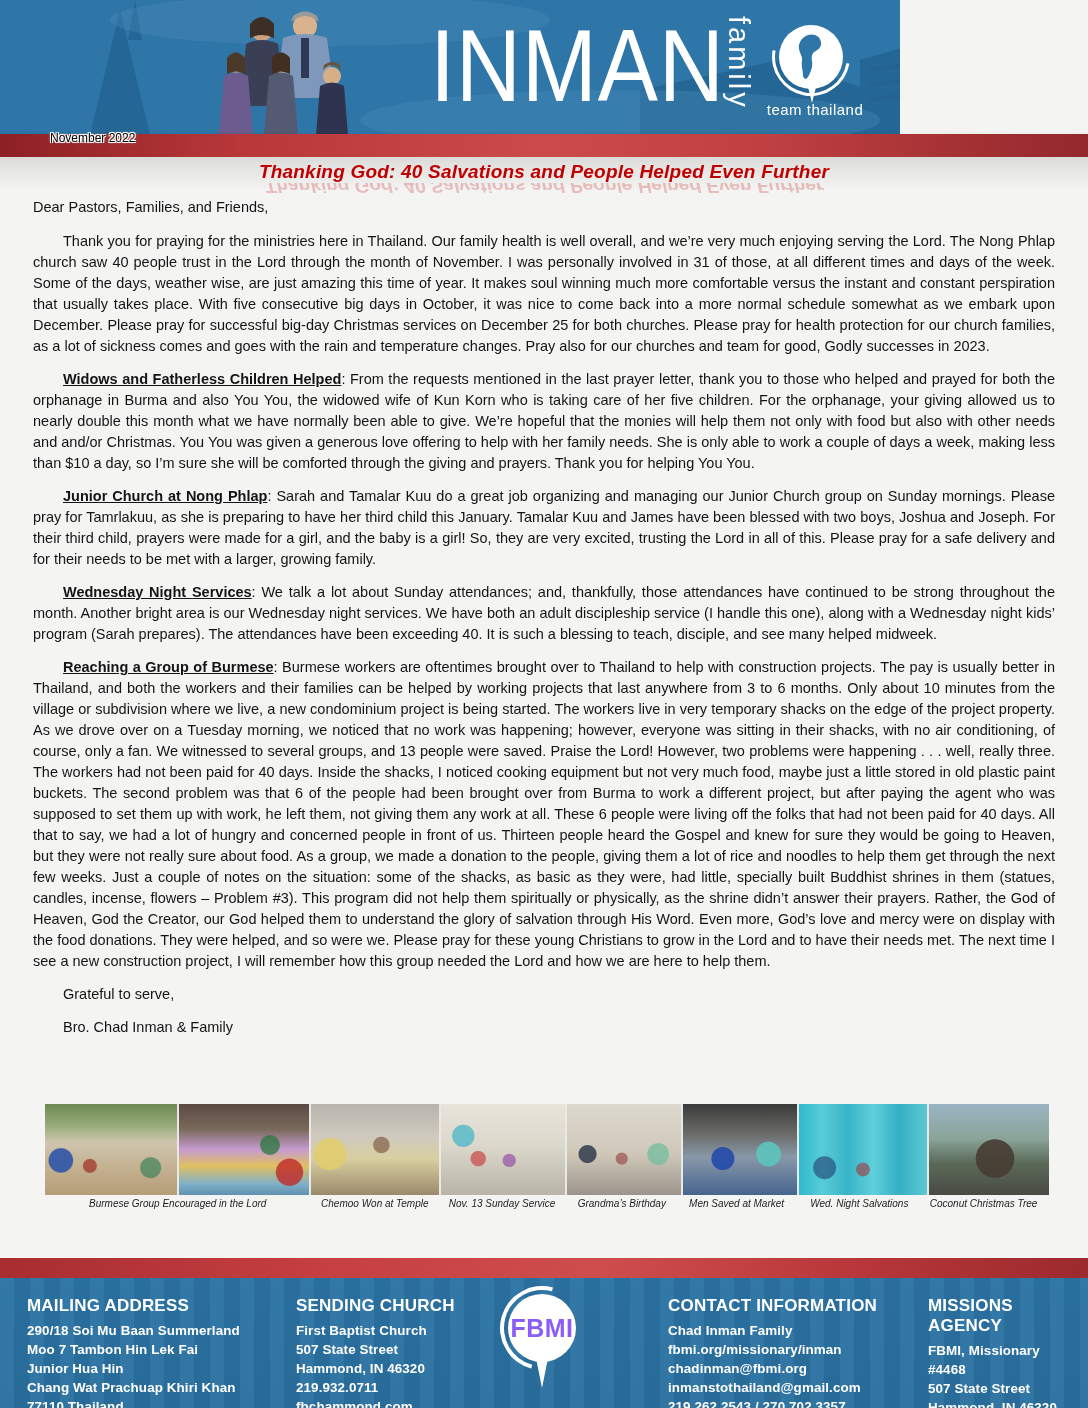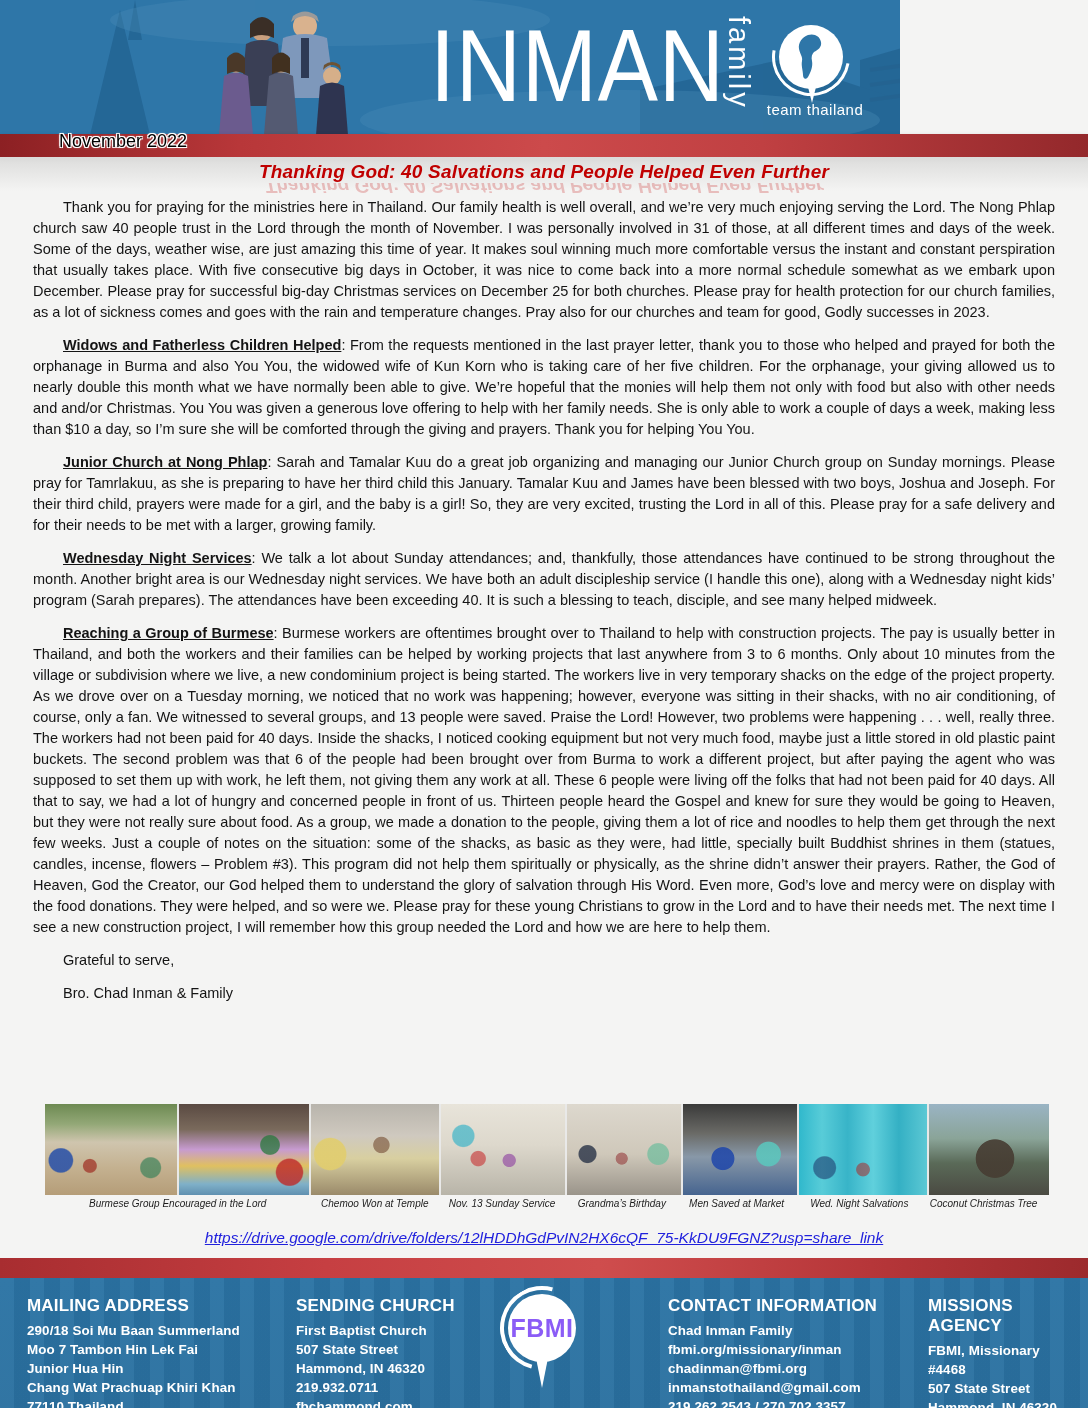--- a/index.html
+++ b/index.html
@@ -50,22 +50,22 @@
     color: #ffffff; font-size: 15px; text-align: center; letter-spacing: 0.5px;
   }
 
   
   .red-bar {
     position: absolute; left: 0; top: 134px; width: 1088px; height: 23px;
     background: linear-gradient(90deg,#8c2023 0%,#b83739 22%,#cc4a4b 50%,#c04042 70%,#93282b 100%);
     box-shadow: 0 2px 4px rgba(0,0,0,0.25);
   }
   .issue-date {
-    position: absolute; left: 44px; top: 131px;
-    font-size: 18px; color: #000;
+    position: absolute; left: 35px; top: 131px;
+    font-size: 12px; color: #000;
     text-shadow: 1px 1px 0 #fff, -1px -1px 0 #fff, 1px -1px 0 #fff, -1px 1px 0 #fff, 0 0 3px #fff;
     white-space: nowrap;
     padding-left: 15px;
   }
   .bar-shadow {
     position: absolute; left: 0; top: 157px; width: 1088px; height: 34px;
     background: linear-gradient(180deg, #dcdcdb 0%, rgba(244,244,243,0) 100%);
   }
 
   
@@ -240,20 +240,21 @@
   <div class="red-bar"></div>
   <div class="bar-shadow"></div>
   <div class="issue-date">November 2022</div>
 
   <div class="headline-wrap">
     <div class="headline">Thanking God:  40 Salvations and People Helped Even Further</div>
     <div class="headline-reflect">Thanking God:  40 Salvations and People Helped Even Further</div>
   </div>
 
   <div class="letter">
+    <p class="salutation">Dear Pastors, Families, and Friends,</p>
     <p><span class="p-head"></span><span>Thank you for praying for the ministries here in Thailand.  Our family health is well overall, and we’re very much enjoying serving the Lord. The Nong Phlap church saw 40 people trust in the Lord through the month of November. I was personally involved in 31 of those, at all different times and days of the week. Some of the days, weather wise, are just amazing this time of year. It makes soul winning much more comfortable versus the instant and constant perspiration that usually takes place.  With five consecutive big days in October, it was nice to come back into a more normal schedule somewhat as we embark upon December. Please pray for successful big-day Christmas services on December 25 for both churches. Please pray for health protection for our church families, as a lot of sickness comes and goes with the rain and temperature changes. Pray also for our churches and team for good, Godly successes in 2023.</span></p>
     <p><span class="p-head">Widows and Fatherless Children Helped</span><span>: From the requests mentioned in the last prayer letter, thank you to those who helped and prayed for both the orphanage in Burma and also You You, the widowed wife of Kun Korn who is taking care of her five children. For the orphanage, your giving allowed us to nearly double this month what we have normally been able to give. We’re hopeful that the monies will help them not only with food but also with other needs and and/or Christmas. You You was given a generous love offering to help with her family needs. She is only able to work a couple of days a week, making less than $10 a day, so I’m sure she will be comforted through the giving and prayers. Thank you for helping You You.</span></p>
     <p><span class="p-head">Junior Church at Nong Phlap</span><span>: Sarah and Tamalar Kuu do a great job organizing and managing our Junior Church group on Sunday mornings. Please pray for Tamrlakuu, as she is preparing to have her third child this January. Tamalar Kuu and James have been blessed with two boys, Joshua and Joseph. For their third child, prayers were made for a girl, and the baby is a girl! So, they are very excited, trusting the Lord in all of this. Please pray for a safe delivery and for their needs to be met with a larger, growing family.</span></p>
     <p><span class="p-head">Wednesday Night Services</span><span>:  We talk a lot about Sunday attendances; and, thankfully, those attendances have continued to be strong throughout the month. Another bright area is our Wednesday night services. We have both an adult discipleship service (I handle this one), along with a Wednesday night kids’ program (Sarah prepares). The attendances have been exceeding 40. It is such a blessing to teach, disciple, and see many helped midweek.</span></p>
     <p><span class="p-head">Reaching a Group of Burmese</span><span>: Burmese workers are oftentimes brought over to Thailand to help with construction projects. The pay is usually better in Thailand, and both the workers and their families can be helped by working projects that last anywhere from 3 to 6 months. Only about 10 minutes from the village or subdivision where we live, a new condominium project is being started. The workers live in very temporary shacks on the edge of the project property. As we drove over on a Tuesday morning, we noticed that no work was happening; however, everyone was sitting in their shacks, with no air conditioning, of course, only a fan. We witnessed to several groups, and 13 people were saved. Praise the Lord! However, two problems were happening . . . well, really three. The workers had not been paid for 40 days. Inside the shacks, I noticed cooking equipment but not very much food, maybe just a little stored in old plastic paint buckets. The second problem was that 6 of the people had been brought over from Burma to work a different project, but after paying the agent who was supposed to set them up with work, he left them, not giving them any work at all. These 6 people were living off the folks that had not been paid for 40 days. All that to say, we had a lot of hungry and concerned people in front of us. Thirteen people heard the Gospel and knew for sure they would be going to Heaven, but they were not really sure about food. As a group, we made a donation to the people, giving them a lot of rice and noodles to help them get through the next few weeks. Just a couple of notes on the situation: some of the shacks, as basic as they were, had little, specially built Buddhist shrines in them (statues, candles, incense, flowers – Problem #3). This program did not help them spiritually or physically, as the shrine didn’t answer their prayers. Rather, the God of Heaven, God the Creator, our God helped them to understand the glory of salvation through His Word. Even more, God’s love and mercy were on display with the food donations. They were helped, and so were we. Please pray for these young Christians to grow in the Lord and to have their needs met. The next time I see a new construction project, I will remember how this group needed the Lord and how we are here to help them.</span></p>
     <p class="closing">Grateful to serve,</p>
     <p class="signature">Bro. Chad Inman &amp; Family</p>
   </div>
 
   <div class="photo-strip">
@@ -269,23 +270,20 @@
   <div class="captions">
     <span class="c1">Burmese Group Encouraged in the Lord</span>
     <span class="c2">Chemoo Won at Temple</span>
     <span class="c3">Nov. 13 Sunday Service</span>
     <span class="c4">Grandma’s Birthday</span>
     <span class="c5">Men Saved at Market</span>
     <span class="c6">Wed. Night Salvations</span>
     <span class="c7">Coconut Christmas Tree</span>
   </div>
 
-  <div class="link-row">
-    <a class="drive-link" href="#">https://drive.google.com/drive/folders/12lHDDhGdPvIN2HX6cQF_75-KkDU9FGNZ?usp=share_link</a>
-  </div>
 
   <div class="footer-red"></div>
   <div class="footer">
     <div class="fcol f1">
       <h3>MAILING ADDRESS</h3>
       <div class="fline">290/18 Soi Mu Baan Summerland</div>
       <div class="fline">Moo 7 Tambon Hin Lek Fai</div>
       <div class="fline">Junior Hua Hin</div>
       <div class="fline">Chang Wat Prachuap Khiri Khan</div>
       <div class="fline">77110 Thailand</div>

